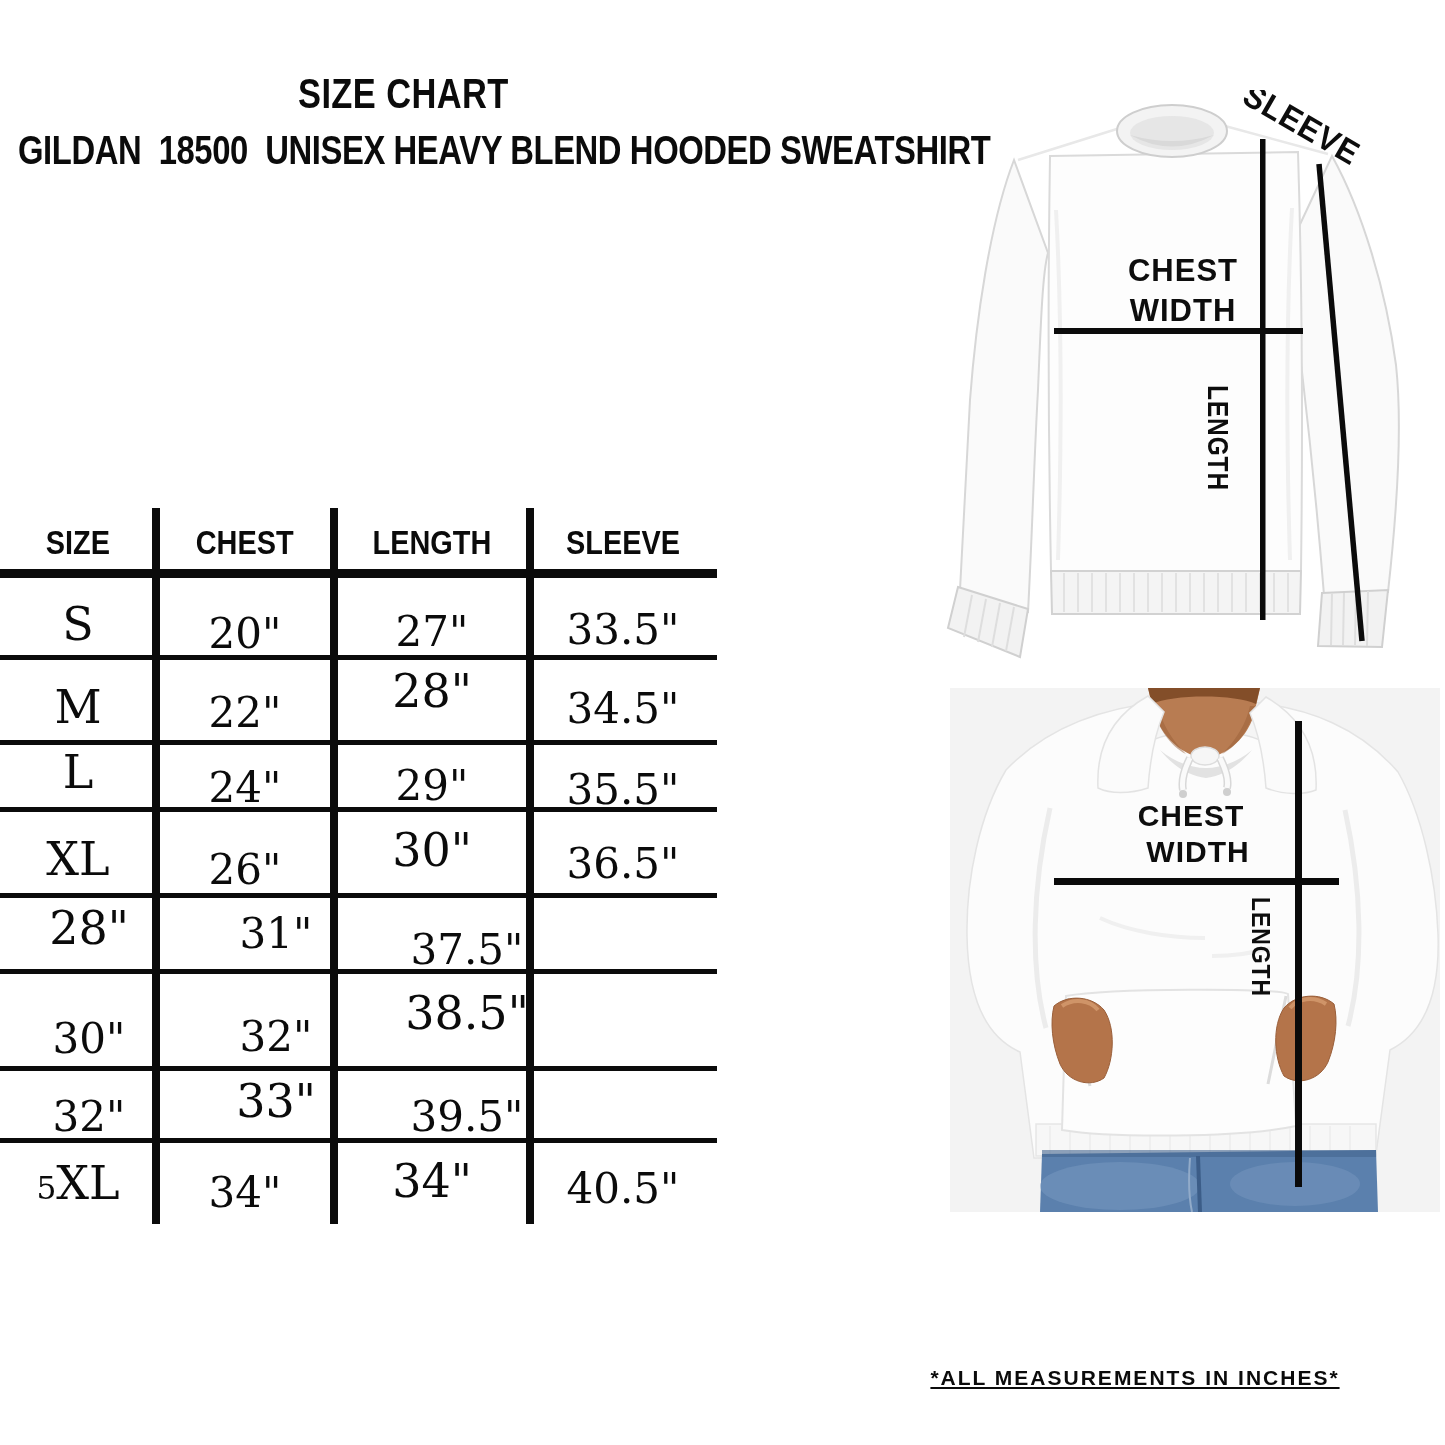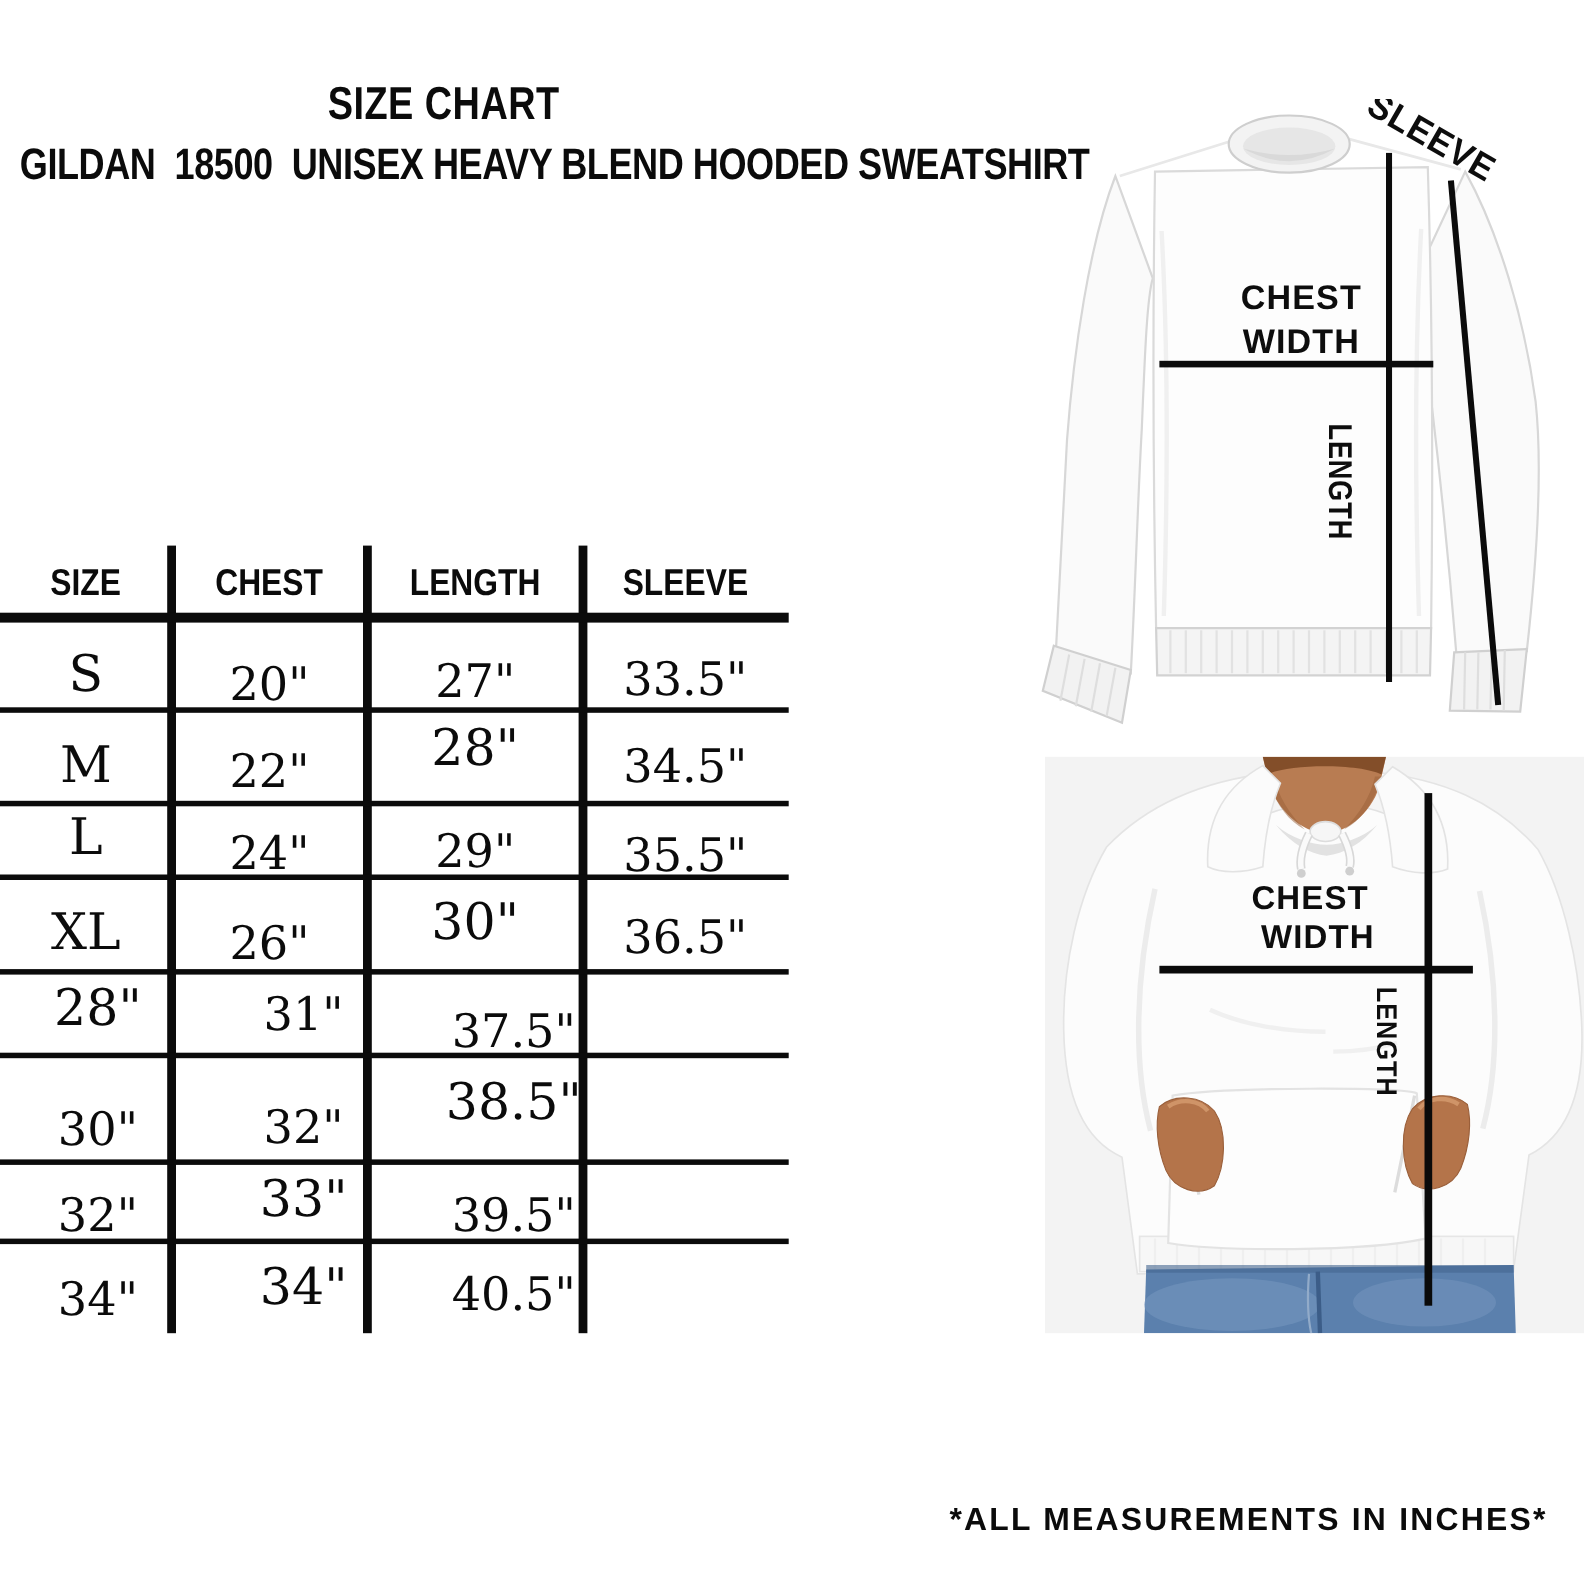--- a/index.html
+++ b/index.html
@@ -5,24 +5,24 @@
   html,body{margin:0;padding:0;background:#ffffff;}
   .canvas{position:relative;width:1445px;height:1445px;background:#ffffff;overflow:hidden;
           font-family:"Liberation Sans",sans-serif;color:#0b0b0b;}
 
   
   .page-title{position:absolute;left:298px;top:70px;font-size:42px;font-weight:800;
               letter-spacing:.5px;white-space:pre;transform:scaleX(.82);transform-origin:left center;}
   .page-subtitle{position:absolute;left:18px;top:128px;font-size:40px;font-weight:800;
               letter-spacing:-.5px;white-space:pre;transform:scaleX(.82);transform-origin:left center;}
   .footer-note{position:absolute;left:835px;top:1366px;width:600px;text-align:center;
-              font-size:29px;font-weight:800;letter-spacing:2px;white-space:pre;}
+              font-size:21px;font-weight:800;letter-spacing:2px;white-space:pre;text-decoration:underline;}
 
   
-  .size-table{position:absolute;left:0;top:496px;width:716px;height:716px;}
+  .size-table{position:absolute;left:0;top:508px;width:716px;height:716px;}
   .t-row{display:flex;width:716px;}
   .t-cell{display:flex;flex-direction:column;justify-content:flex-end;align-items:center;box-sizing:border-box;}
   .c1{width:156px;} .c2{width:178px;} .c3{width:196px;} .c4{width:186px;}
   .hdr{font-size:34px;font-weight:800;}
   .hdr .sq{display:inline-block;transform:scaleX(.85);transform-origin:center bottom;white-space:pre;}
   .val,.size-label{font-family:"DejaVu Serif",serif;line-height:.9;white-space:pre;}
   .val{font-size:42px;}
   .v-lg{font-size:46px;}
   .size-label{font-size:46px;}
   .size-label .sm-num{font-size:.68em;}
@@ -150,20 +150,23 @@
         </div>
       <div class="t-cell c3" style="padding-bottom:18px">
           <span class="val v-lg">33"</span>
         </div>
       <div class="t-cell c4" style="padding-bottom:4px">
           <span class="val">39.5"</span>
         </div>
     </div>
 
     <div class="t-row" style="height:84px">
+      <div class="t-cell c1" style="padding-bottom:20px">
+          <span class="size-label"><span class="sm-num">5</span>XL</span>
+        </div>
       <div class="t-cell c2" style="padding-bottom:12px">
           <span class="val">34"</span>
         </div>
       <div class="t-cell c3" style="padding-bottom:22px">
           <span class="val v-lg">34"</span>
         </div>
       <div class="t-cell c4" style="padding-bottom:16px">
           <span class="val">40.5"</span>
         </div>
     </div>

